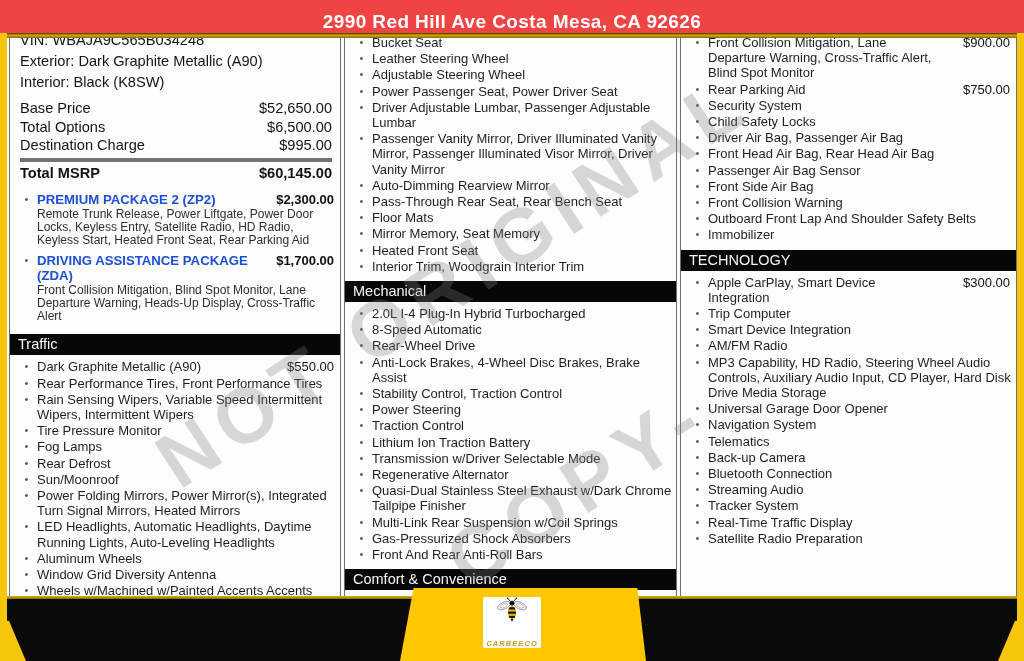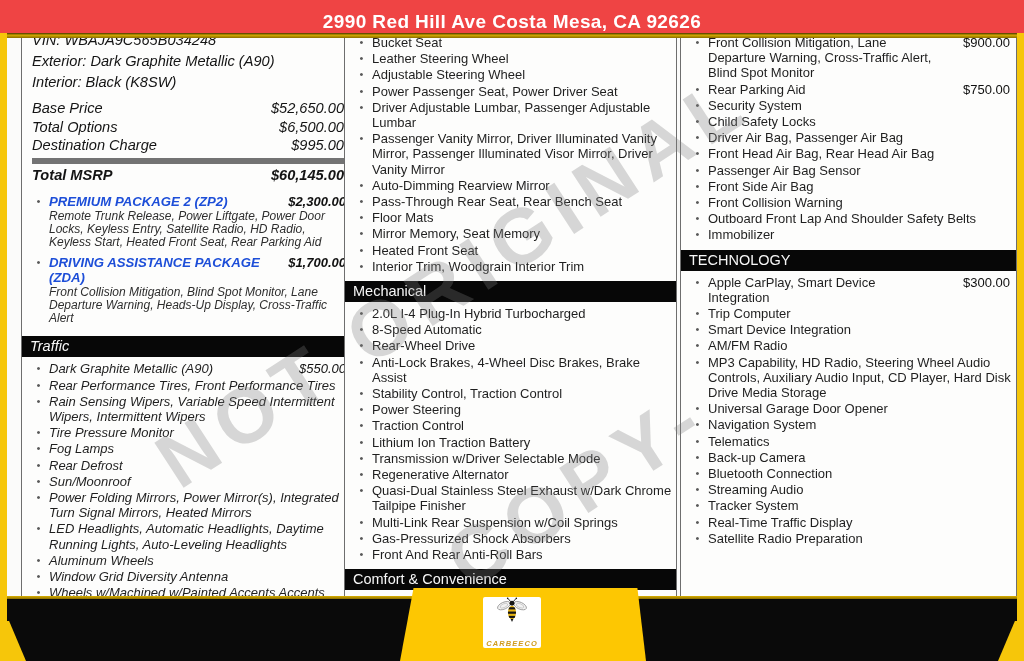--- a/index.html
+++ b/index.html
@@ -24,31 +24,31 @@
   .side-strip{position:absolute;top:33px;bottom:0;width:7px;background:#f6c60a;z-index:9;}
   .side-strip.left{left:0;}
   .side-strip.right{right:0;}
 
   
   .content{position:absolute;left:7px;right:7px;top:38px;bottom:65px;background:#fbfbfa;}
   .col{
     position:absolute;top:0;bottom:0;overflow:hidden;background:#fdfdfc;
     border-left:1px solid #6e6e6e;border-right:1px solid #6e6e6e;
   }
-  .col-left{left:14px;width:330px;font-style:italic;}
+  .col-left{left:2px;width:330px;}
   .col-mid{left:337px;width:331px;}
   .col-right{left:673px;width:335px;}
 
   .info-block{padding:1px 8px 2px 10px;overflow:hidden;}
   .info-line{font-size:14.6px;line-height:21px;color:#141414;}
   .clipped-top{margin-top:-9px;}
 
   .pricing{padding:4px 8px 6px 10px;}
   .price-row{display:flex;justify-content:space-between;font-size:14.6px;line-height:18.5px;color:#141414;}
-  .price-row.total{font-weight:bold;border-top:6px solid #737373;margin-top:3px;padding-top:2px;}
+  .price-row.total{font-weight:bold;border-top:4px solid #737373;margin-top:3px;padding-top:2px;}
 
   .sec-header{background:#070707;color:#f7f7f7;font-size:14.5px;line-height:19px;padding:1px 8px;font-weight:400;}
   .sec-items{padding:4px 4px 6px 6px;}
   .item{position:relative;display:flex;margin:0 0 1px 0;}
   .item.clipped{margin-top:-7px;}
   .bullet{width:21px;min-width:21px;text-align:center;color:#5a5a5a;font-size:11px;line-height:15.2px;}
   .item-body{flex:1;position:relative;}
   .item-text{display:block;font-size:13px;line-height:15.2px;color:#1f1f1f;}
   .item.has-price .item-text{padding-right:76px;}
   .item-price{position:absolute;right:2px;top:0;font-size:13px;line-height:15.2px;color:#101010;white-space:nowrap;}

